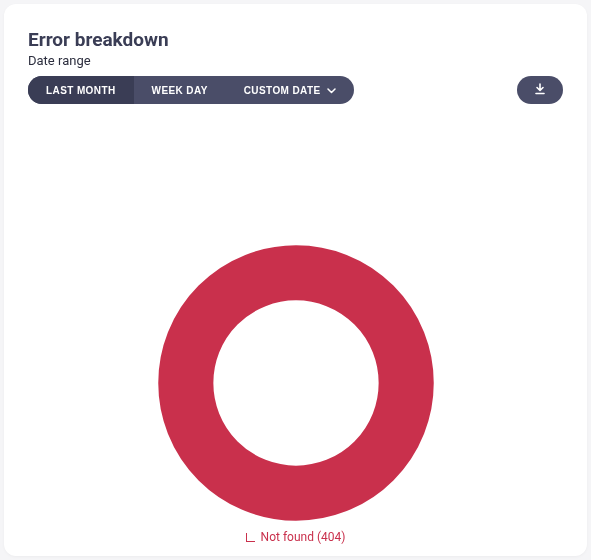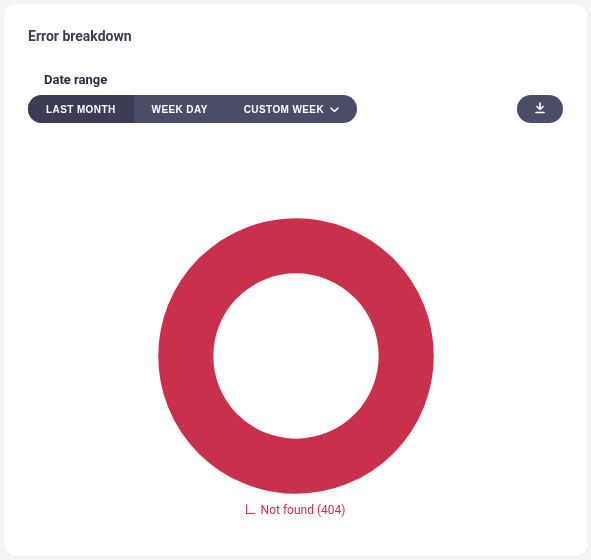--- a/index.html
+++ b/index.html
@@ -15,31 +15,30 @@
       border-radius: 12px;
       width: 100%;
       height: 100%;
       padding: 24px 24px 12px 24px;
       box-shadow: 0 1px 3px rgba(0,0,0,0.04);
       display: flex;
       flex-direction: column;
       position: relative;
     }
     .title {
-      font-size: 14px;
+      font-size: 19px;
       font-weight: 700;
       color: #3a3d55;
-      margin-bottom: 28px;
+      margin-bottom: 2px;
     }
     .range-label {
       font-size: 13px;
       color: #2c2e3e;
-      font-weight: 700;
+      font-weight: 400;
       margin-bottom: 8px;
-      margin-left: 16px;
     }
     .toolbar {
       display: flex;
       align-items: flex-end;
       gap: 20px;
     }
     .seg {
       display: flex;
       background: #4a4d68;
       border-radius: 18px;
@@ -76,21 +75,21 @@
       cursor: pointer;
       display: flex;
       align-items: center;
       justify-content: center;
     }
     .chart-area {
       flex: 1;
       display: flex;
       flex-direction: column;
       align-items: center;
-      justify-content: center;
+      justify-content: flex-end;
       padding-top: 60px;
     }
     .donut {
       width: 290px;
       height: 290px;
     }
     .legend {
       display: flex;
       align-items: center;
       gap: 6px;
@@ -111,21 +110,21 @@
 <body>
 
 <div class="card">
   <h2 class="title">Error breakdown</h2>
   <div class="range-label">Date range</div>
   <div class="toolbar">
     <div class="seg">
       <button class="seg-btn active">LAST MONTH</button>
       <button class="seg-btn">WEEK DAY</button>
       <button class="seg-btn">
-        <span>CUSTOM WEEK</span>
+        <span>CUSTOM DATE</span>
         <span class="chev">
           <svg width="9" height="6" viewBox="0 0 9 6">
               <path d="M1 1 L4.5 4.5 L8 1" stroke="#fff" stroke-width="1.5" fill="none" stroke-linecap="round" stroke-linejoin="round"></path>
             </svg>
         </span>
       </button>
     </div>
     <div class="spacer"></div>
     <button class="dl-btn">
       <span>

